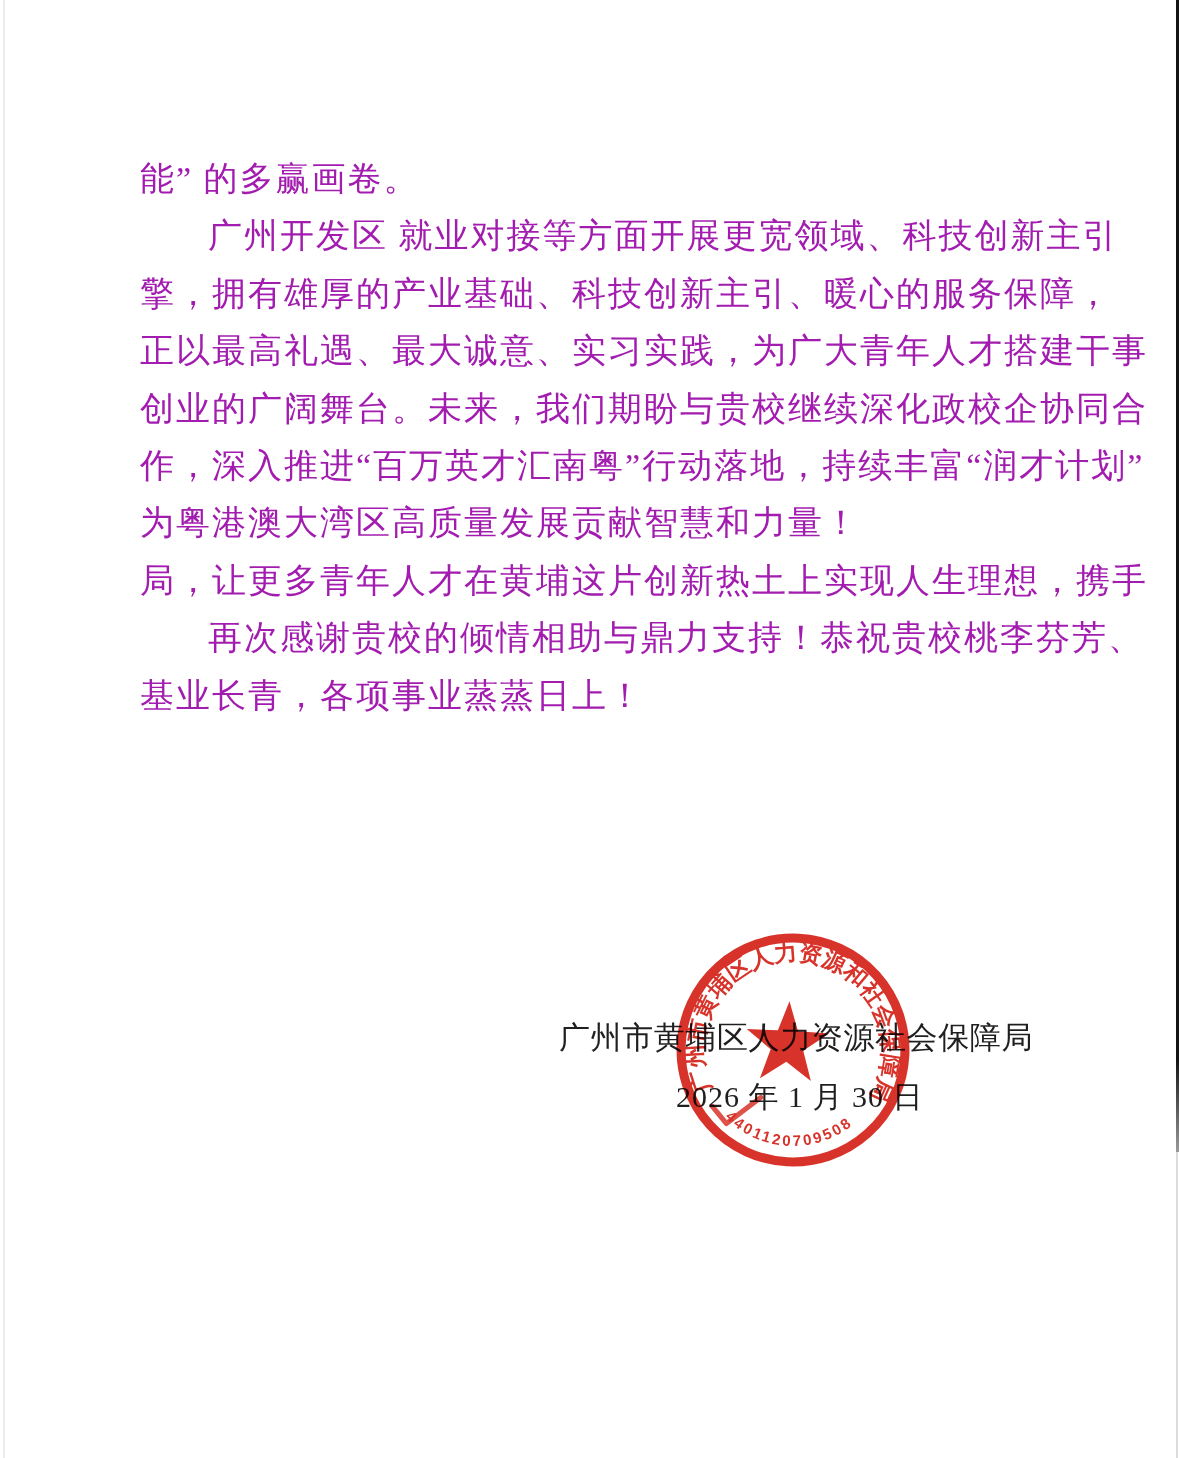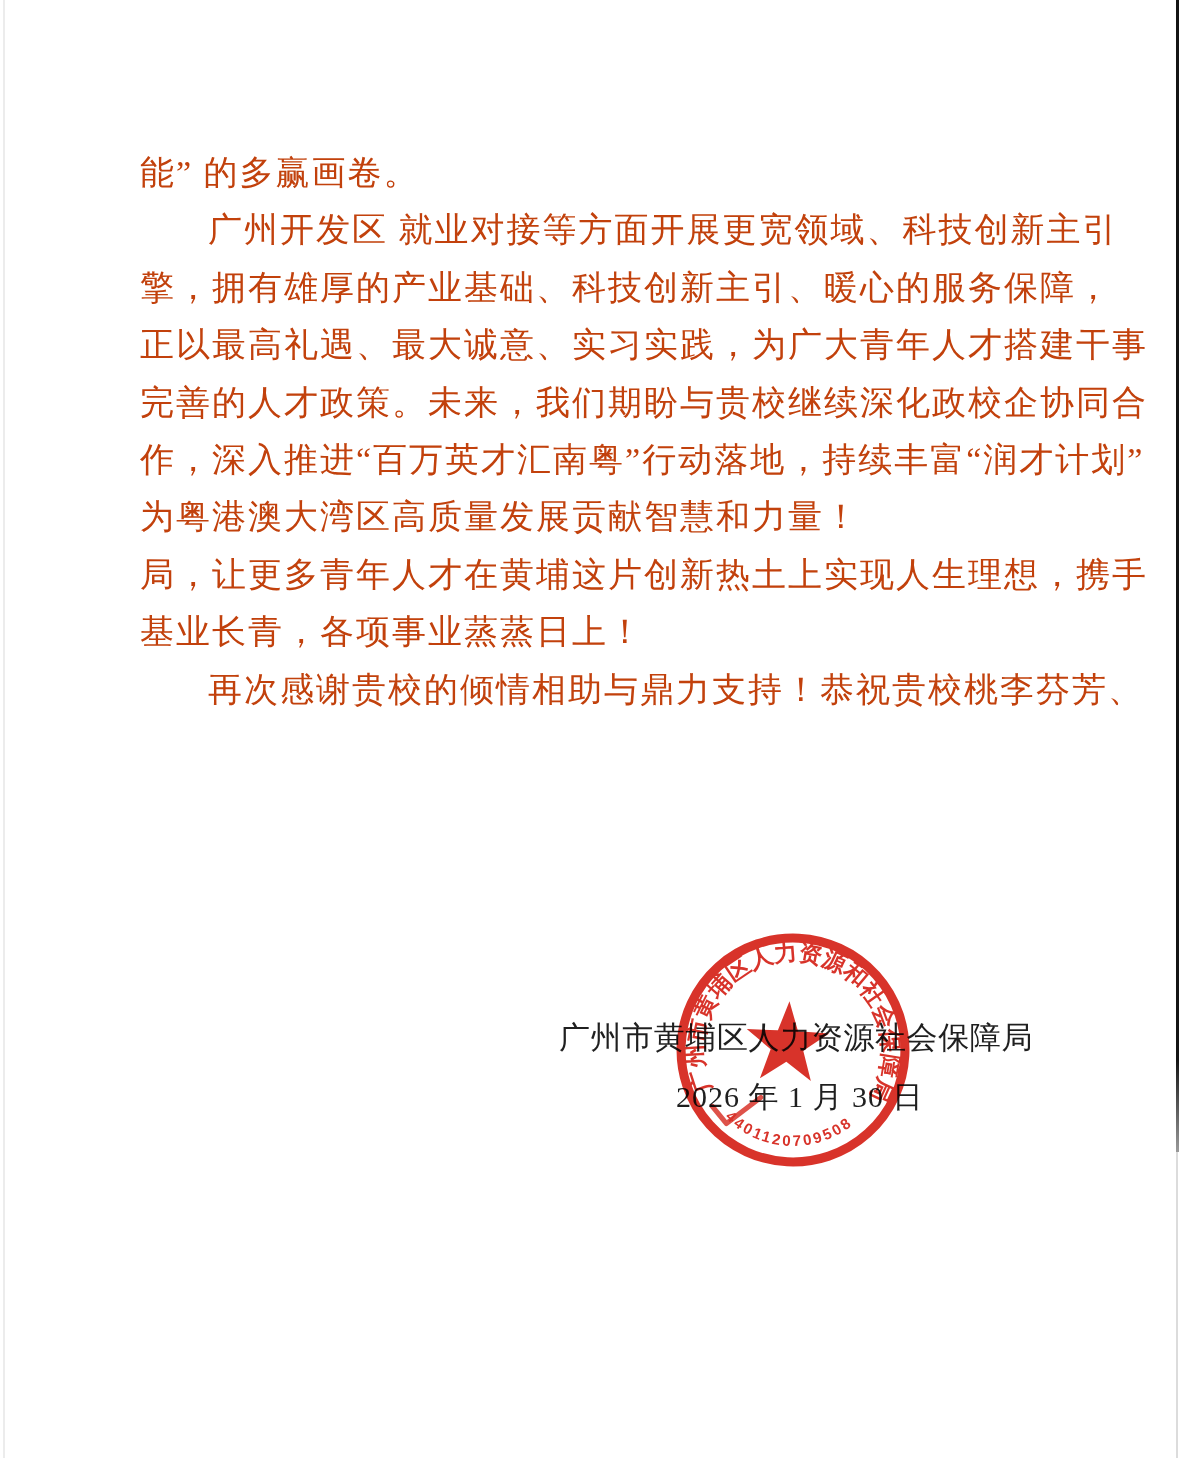--- a/index.html
+++ b/index.html
@@ -9,22 +9,22 @@
   }
   .page{position:absolute;inset:0;background:#ffffff;}
   
   .edge-left{position:absolute;left:3px;top:0;width:2px;height:100%;background:#ececec;}
   .edge-right-dark{position:absolute;right:0;top:0;width:3px;height:1152px;
     background:linear-gradient(#141414 0%,#141414 92%,#9a9a9a 100%);}
   .edge-right-light{position:absolute;right:1px;top:1152px;width:2px;height:306px;background:#dcdcdc;}
 
   
   .letter-body{
-    position:absolute;left:140px;top:144px;width:1022px;
-    font-size:34px;line-height:57.4px;letter-spacing:2px;color:#c2410c;
+    position:absolute;left:140px;top:150px;width:1022px;
+    font-size:34px;line-height:57.4px;letter-spacing:2px;color:#a21caf;
   }
   .line{white-space:nowrap;}
   .line.indent{text-indent:68px;}
 
   
   .sign-block{position:absolute;color:#1f1f1f;}
   .agency-line{left:559px;top:1018px;font-size:31px;line-height:40px;letter-spacing:0.6px;white-space:nowrap;}
   .date-line{left:676px;top:1077px;font-size:30px;line-height:40px;letter-spacing:1px;white-space:nowrap;}
 
   
@@ -43,26 +43,26 @@
 
   <div class="edge-left"></div>
   <div class="edge-right-dark"></div>
   <div class="edge-right-light"></div>
 
   <div class="letter-body">
     <div class="line">能” 的多赢画卷。</div>
     <div class="line indent">广州开发区 就业对接等方面开展更宽领域、科技创新主引</div>
     <div class="line">擎，拥有雄厚的产业基础、科技创新主引、暖心的服务保障，</div>
     <div class="line">正以最高礼遇、最大诚意、实习实践，为广大青年人才搭建干事</div>
-    <div class="line">完善的人才政策。未来，我们期盼与贵校继续深化政校企协同合</div>
+    <div class="line">创业的广阔舞台。未来，我们期盼与贵校继续深化政校企协同合</div>
     <div class="line">作，深入推进“百万英才汇南粤”行动落地，持续丰富“润才计划”</div>
     <div class="line">为粤港澳大湾区高质量发展贡献智慧和力量！</div>
     <div class="line">局，让更多青年人才在黄埔这片创新热土上实现人生理想，携手</div>
+    <div class="line indent">再次感谢贵校的倾情相助与鼎力支持！恭祝贵校桃李芬芳、</div>
     <div class="line">基业长青，各项事业蒸蒸日上！</div>
-    <div class="line indent">再次感谢贵校的倾情相助与鼎力支持！恭祝贵校桃李芬芳、</div>
   </div>
 
   <div class="sign-block agency-line">广州市黄埔区人力资源社会保障局</div>
   <div class="sign-block date-line">2026 年 1 月 30 日</div>
 
   <div class="seal">
     <svg viewBox="0 0 240 240" xmlns="http://www.w3.org/2000/svg">
       <defs>
         <path id="sealTopArc" d="M 39.3 157.6 A 89 89 0 1 1 200.7 157.6" fill="none"></path>
         <path id="sealBottomArc" d="M 45 178.5 A 95 95 0 0 0 195 178.5" fill="none"></path>

